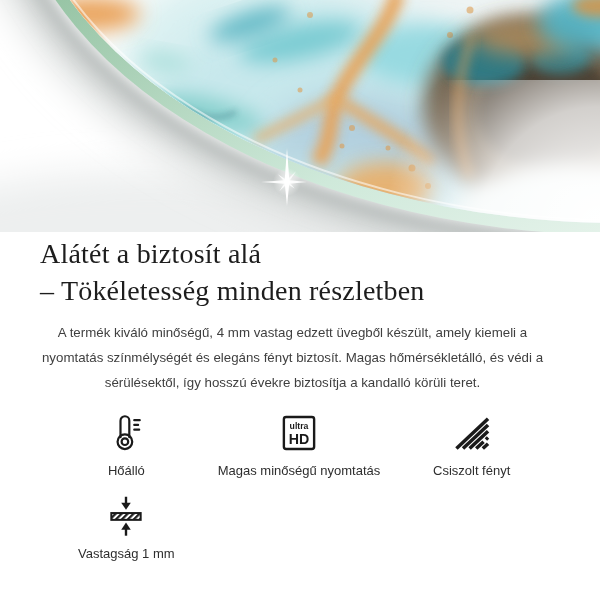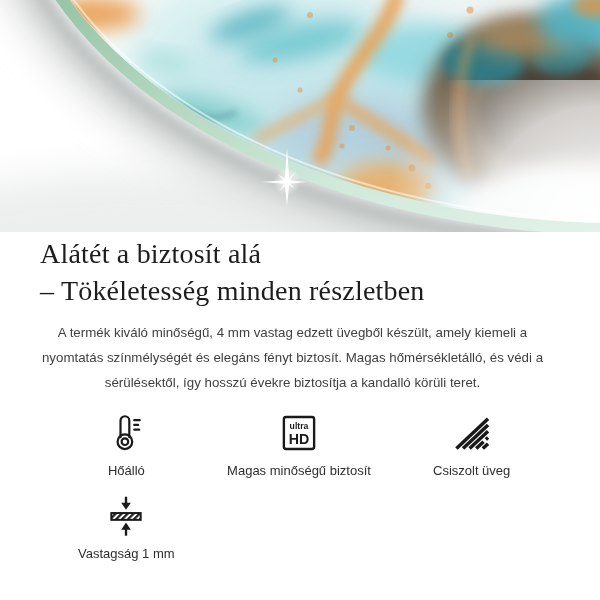--- a/index.html
+++ b/index.html
@@ -158,36 +158,36 @@
     </div>
 
     <div class="feature">
       <div class="feature-icon">
         <svg width="44" height="44" viewBox="0 0 48 48">
           <rect x="7.5" y="6.5" width="33" height="35" rx="2.5" fill="none" stroke="#1a1a1a" stroke-width="2.6"></rect>
           <text x="24" y="20" font-size="9.5" font-weight="bold" text-anchor="middle" fill="#1a1a1a" font-family="Liberation Sans, sans-serif">ultra</text>
           <text x="24" y="35.5" font-size="15.5" font-weight="bold" text-anchor="middle" fill="#1a1a1a" font-family="Liberation Sans, sans-serif">HD</text>
         </svg>
       </div>
-      <div class="feature-label">Magas minőségű biztosít</div>
+      <div class="feature-label">Magas minőségű nyomtatás</div>
     </div>
 
 
 
     <div class="feature">
       <div class="feature-icon">
         <svg width="44" height="44" viewBox="0 0 48 48" stroke="#1a1a1a" stroke-width="3.8">
           <path d="M7,41 L41.5,8.5"></path>
           <path d="M14.2,41 L41.5,15.3"></path>
           <path d="M21.4,41 L41.5,22.1"></path>
           <path d="M28.6,41 L41.5,28.9" stroke-dasharray="11 3.5 8"></path>
           <path d="M35.8,41 L41.5,35.7"></path>
         </svg>
       </div>
-      <div class="feature-label">Csiszolt üveg</div>
+      <div class="feature-label">Csiszolt fényt</div>
     </div>
 
     <div class="feature">
       <div class="feature-icon">
         <svg width="44" height="44" viewBox="0 0 48 48">
           <defs>
             <pattern id="hatch" width="4.6" height="4.6" patternTransform="rotate(45)" patternUnits="userSpaceOnUse">
               <rect width="4.6" height="4.6" fill="#ffffff"></rect>
               <rect width="2.4" height="4.6" fill="#1a1a1a"></rect>
             </pattern>

